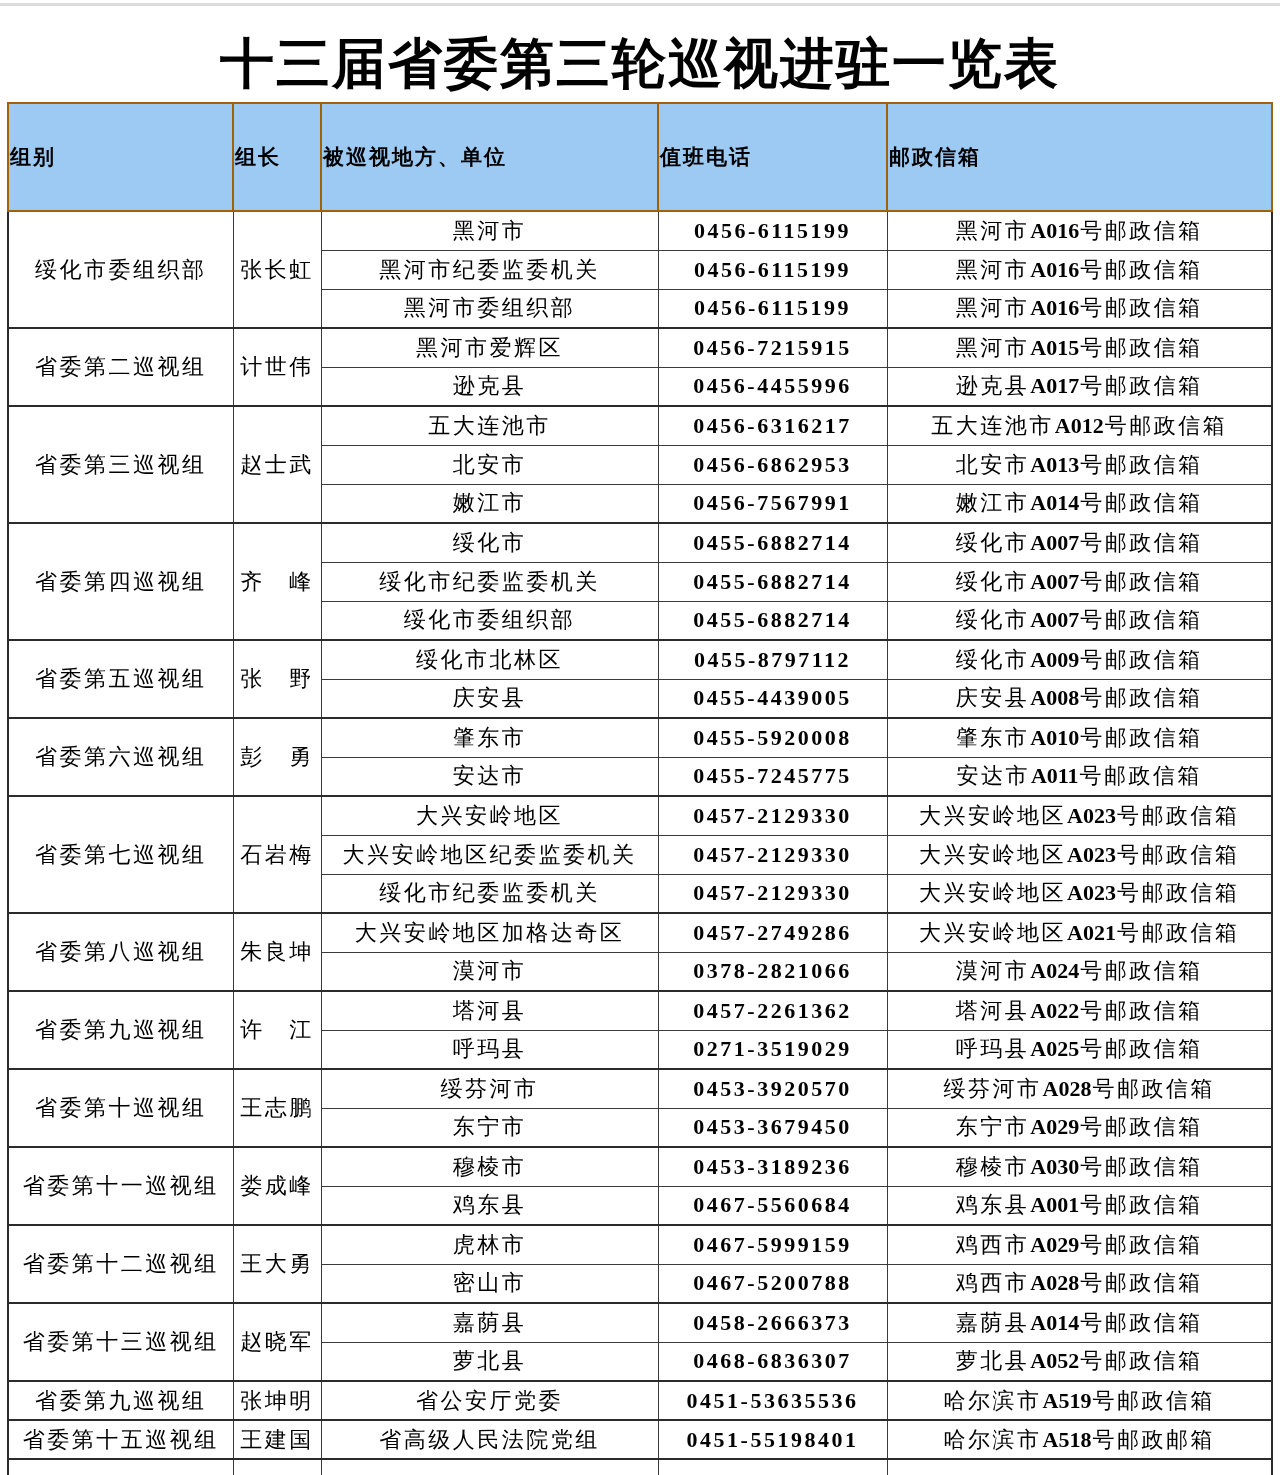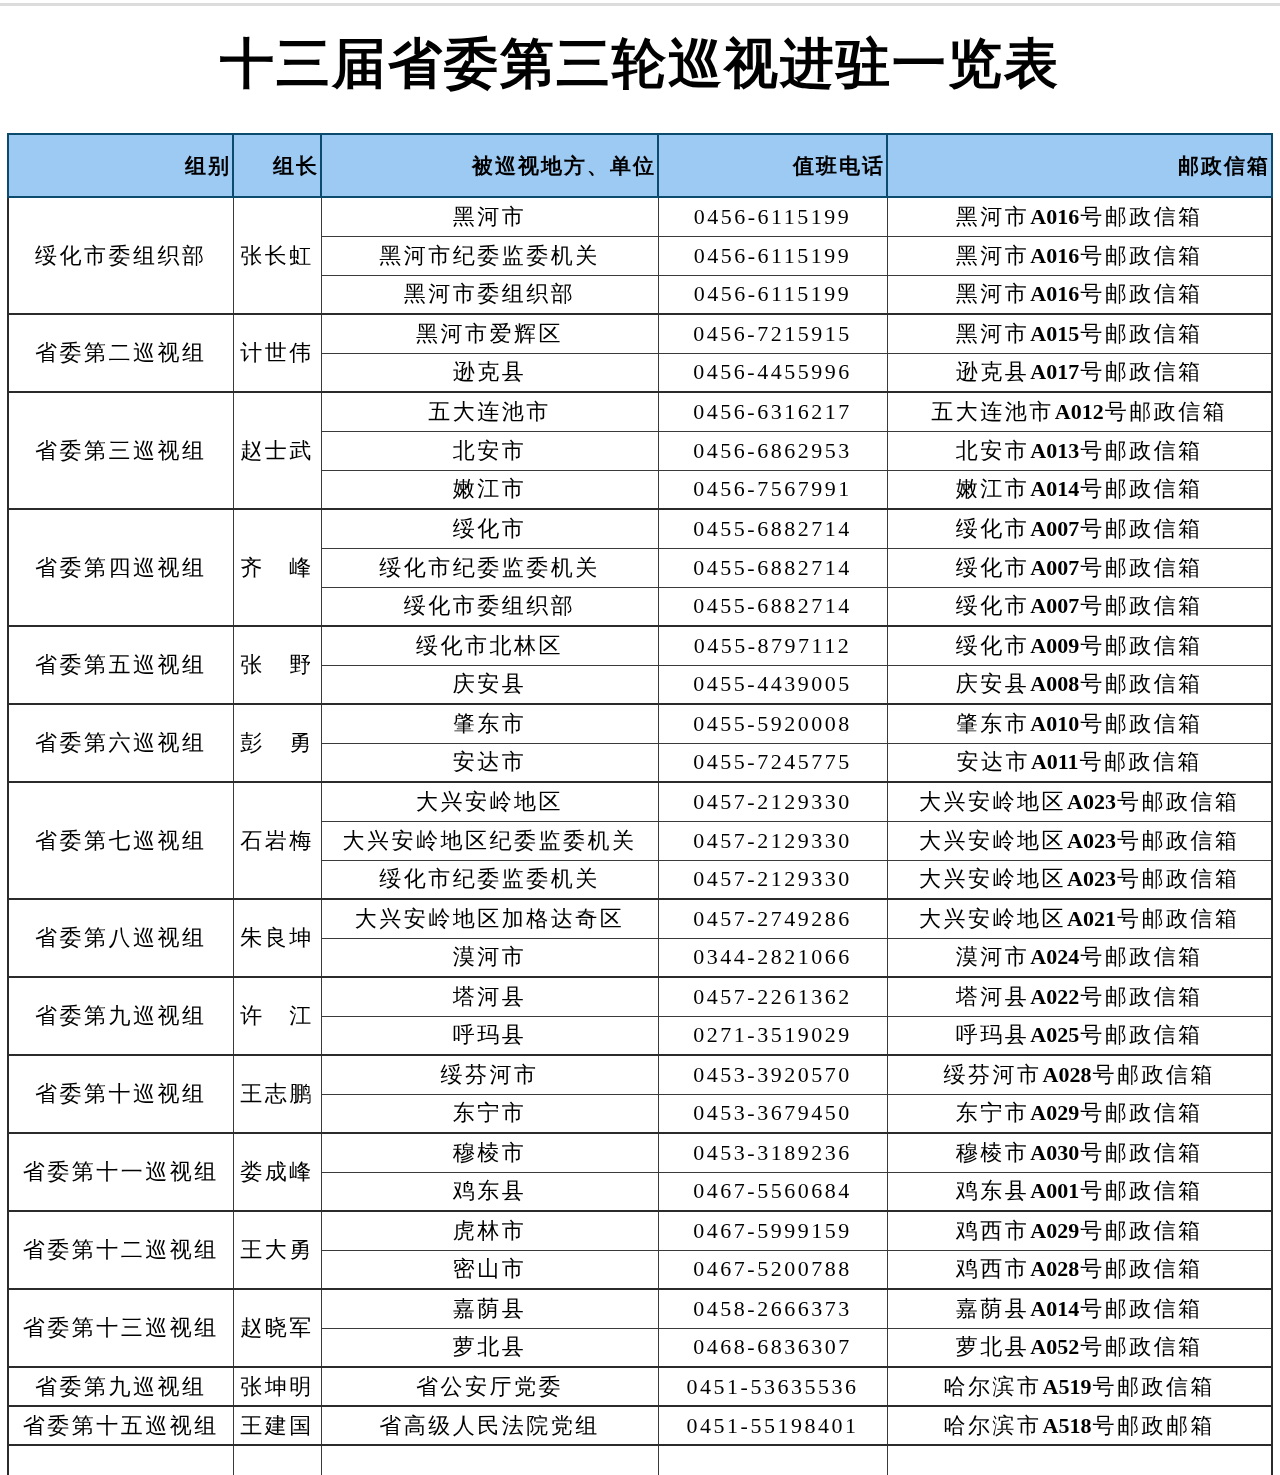--- a/index.html
+++ b/index.html
@@ -7,59 +7,59 @@
   body {
     width: 1280px; height: 1475px; overflow: hidden;
     background: #ffffff;
     font-family: "Liberation Serif", serif;
     color: #000;
   }
   .top-rule { height: 0; border-top: 3px solid #dcdcdc; margin-top: 3px; }
   .page-title {
     text-align: center;
     padding-top: 22px;
-    height: 127px;
+    height: 96px;
     font-size: 54px;
     font-weight: bold;
     letter-spacing: 2px;
     font-family: "Liberation Serif", serif;
   }
   table.roster {
     width: 1264px;
     margin: 0 auto;
     border-collapse: collapse;
     table-layout: fixed;
     border: 2px solid #2b2b2b;
   }
   table.roster th {
     background: #9DCAF3;
-    height: 63px;
+    height: 108px;
     font-family: "Liberation Sans", sans-serif;
     font-size: 21px;
     font-weight: bold;
     letter-spacing: 2px;
-    border: 2px solid #0c4a6e;
-    text-align: right;
+    border: 2px solid #a16207;
+    text-align: left;
     vertical-align: middle;
   }
   table.roster td {
     height: 39px;
     padding: 0 2px;
     text-align: center;
     vertical-align: middle;
     font-size: 22px;
     letter-spacing: 2.5px;
     border: 1px solid #3a3a3a;
     overflow: hidden;
     white-space: nowrap;
   }
   table.roster tr.group-start td { border-top: 2px solid #2b2b2b; }
   td.group-cell, td.leader-cell { letter-spacing: 3px; }
   td.phone-cell {
-    font-weight: normal;
+    font-weight: bold;
     font-size: 23px;
     letter-spacing: 0.5px;
     font-family: "Liberation Serif", serif;
     margin-left: 7px;
   }
   td.mailbox-cell b.lat {
     font-weight: bold;
     letter-spacing: 0;
     padding: 0 1px;
     font-family: Liberation Serif, serif;
@@ -197,21 +197,21 @@
       </tr>
       <tr class="group-start">
         <td class="group-cell" rowspan="2">省委第八巡视组</td>
         <td class="leader-cell" rowspan="2">朱良坤</td>
         <td class="unit-cell">大兴安岭地区加格达奇区</td>
         <td class="phone-cell">0457-2749286</td>
         <td class="mailbox-cell">大兴安岭地区<b class="lat">A021</b>号邮政信箱</td>
       </tr>
       <tr>
         <td class="unit-cell">漠河市</td>
-        <td class="phone-cell">0344-2821066</td>
+        <td class="phone-cell">0378-2821066</td>
         <td class="mailbox-cell">漠河市<b class="lat">A024</b>号邮政信箱</td>
       </tr>
       <tr class="group-start">
         <td class="group-cell" rowspan="2">省委第九巡视组</td>
         <td class="leader-cell" rowspan="2">许　江</td>
         <td class="unit-cell">塔河县</td>
         <td class="phone-cell">0457-2261362</td>
         <td class="mailbox-cell">塔河县<b class="lat">A022</b>号邮政信箱</td>
       </tr>
       <tr>

